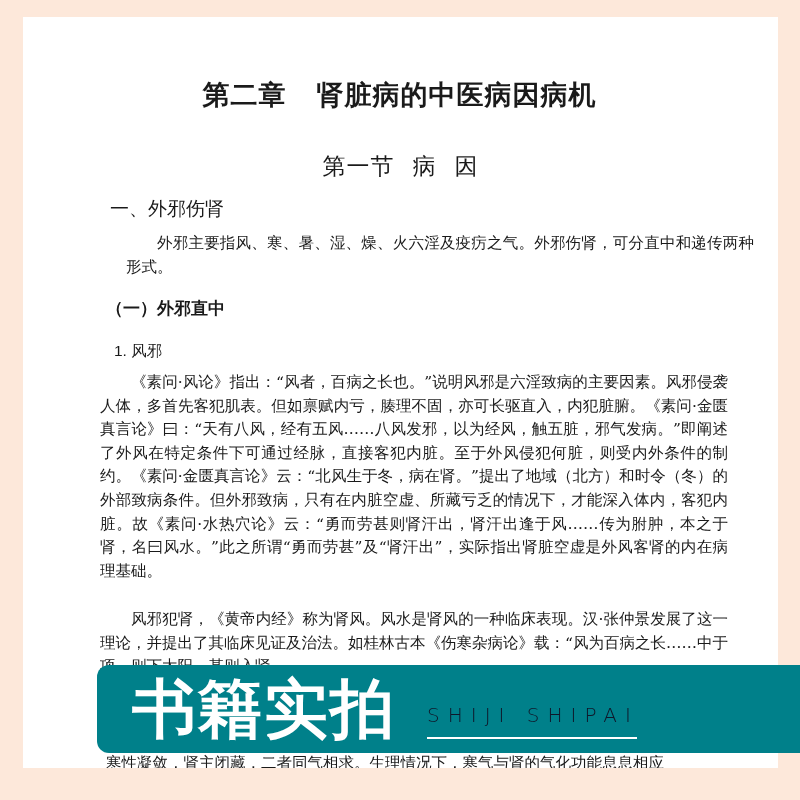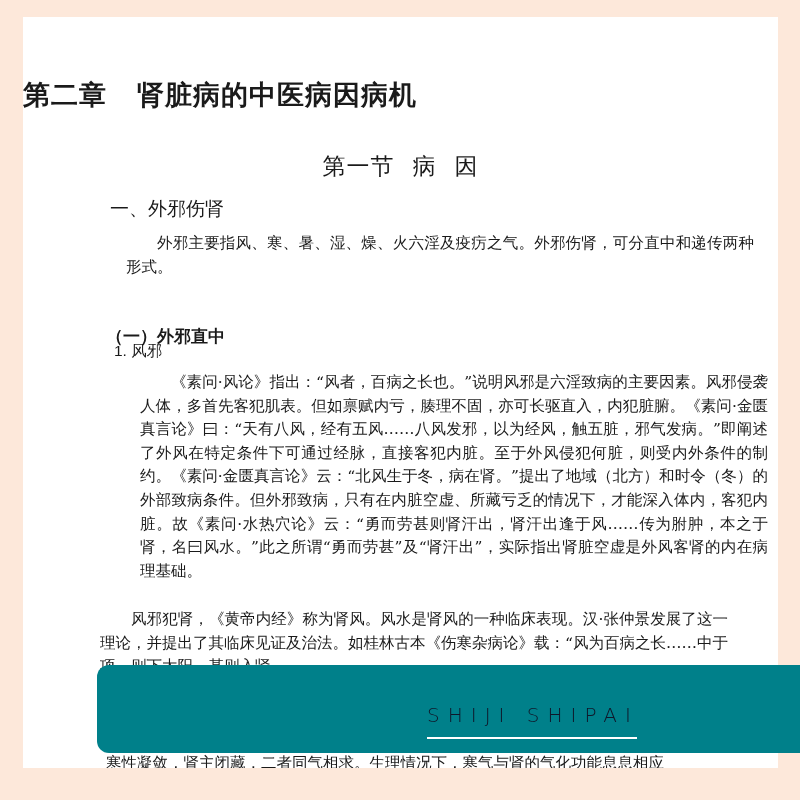--- a/index.html
+++ b/index.html
@@ -7,40 +7,40 @@
     width: 800px; height: 800px; position: relative; overflow: hidden;
     background: #fde8da;
     font-family: "DejaVu Serif", "Liberation Serif", serif;
     color: #1a1a1a;
   }
   .page {
     position: absolute; left: 23px; top: 17px; width: 755px; height: 751px;
     background: #ffffff; overflow: hidden;
   }
   .chapter-title {
-    position: absolute; left: 0; width: 753px; top: 60px; text-align: left;
+    position: absolute; left: 0; width: 753px; top: 60px; text-align: center;
     font-size: 27px; font-weight: bold; letter-spacing: 1px;
   }
   .chapter-title .gap { display: inline-block; width: 30px; }
   .section-title {
     position: absolute; left: 0; width: 755px; top: 134px; text-align: center;
     font-size: 23px; letter-spacing: 1px;
   }
   .section-title .gap { display: inline-block; width: 18px; }
   .h1 {
     position: absolute; left: 87px; top: 179px; font-size: 19px;
     font-family: Liberation Sans, sans-serif;
   }
   .para {
     position: absolute; left: 77px; width: 628px;
     font-size: 15.5px; line-height: 23.6px; text-align: justify;
     text-indent: 31px;
   }
   .h2 {
-    position: absolute; left: 83px; top: 280px; font-size: 17px; font-weight: bold; margin-top: 28px;
+    position: absolute; left: 83px; top: 280px; font-size: 17px; font-weight: bold;
   }
   .h3 {
     position: absolute; left: 91px; top: 324px; font-size: 15.5px;
     font-family: Liberation Sans, sans-serif;
   }
   .banner {
     position: absolute; left: 97px; top: 665px; width: 720px; height: 88px;
     background: #00808a; border-radius: 12px 0 0 12px;
   }
   .banner-title {
@@ -70,25 +70,26 @@
   </div>
 
   <div class="h1">一、外邪伤肾</div>
 
   <div class="para" style="top:215px;margin-left:26px;">外邪主要指风、寒、暑、湿、燥、火六淫及疫疠之气。外邪伤肾，可分直中和递传两种形式。</div>
 
   <div class="h2">（一）外邪直中</div>
 
   <div class="h3">1. 风邪</div>
 
-  <div class="para" style="top:354px;margin-left:40px;">《素问·风论》指出：“风者，百病之长也。”说明风邪是六淫致病的主要因素。风邪侵袭人体，多首先客犯肌表。但如禀赋内亏，腠理不固，亦可长驱直入，内犯脏腑。《素问·金匮真言论》曰：“天有八风，经有五风……八风发邪，以为经风，触五脏，邪气发病。”即阐述了外风在特定条件下可通过经脉，直接客犯内脏。至于外风侵犯何脏，则受内外条件的制约。《素问·金匮真言论》云：“北风生于冬，病在肾。”提出了地域（北方）和时令（冬）的外部致病条件。但外邪致病，只有在内脏空虚、所藏亏乏的情况下，才能深入体内，客犯内脏。故《素问·水热穴论》云：“勇而劳甚则肾汗出，肾汗出逢于风……传为胕肿，本之于肾，名曰风水。”此之所谓“勇而劳甚”及“肾汗出”，实际指出肾脏空虚是外风客肾的内在病理基础。</div>
+  <div class="para" style="top:354px;">《素问·风论》指出：“风者，百病之长也。”说明风邪是六淫致病的主要因素。风邪侵袭人体，多首先客犯肌表。但如禀赋内亏，腠理不固，亦可长驱直入，内犯脏腑。《素问·金匮真言论》曰：“天有八风，经有五风……八风发邪，以为经风，触五脏，邪气发病。”即阐述了外风在特定条件下可通过经脉，直接客犯内脏。至于外风侵犯何脏，则受内外条件的制约。《素问·金匮真言论》云：“北风生于冬，病在肾。”提出了地域（北方）和时令（冬）的外部致病条件。但外邪致病，只有在内脏空虚、所藏亏乏的情况下，才能深入体内，客犯内脏。故《素问·水热穴论》云：“勇而劳甚则肾汗出，肾汗出逢于风……传为胕肿，本之于肾，名曰风水。”此之所谓“勇而劳甚”及“肾汗出”，实际指出肾脏空虚是外风客肾的内在病理基础。</div>
 
   <div class="para" style="top:591px; height:70px; overflow:hidden;">风邪犯肾，《黄帝内经》称为肾风。风水是肾风的一种临床表现。汉·张仲景发展了这一理论，并提出了其临床见证及治法。如桂林古本《伤寒杂病论》载：“风为百病之长……中于项，则下太阳，甚则入肾……</div>
 
   <div class="para" style="top:661px; text-indent:0;">骨痿……</div>
 
   <div class="para" style="top:735px; left:83px; text-indent:0; white-space:nowrap; overflow:hidden; width:620px;">寒性凝敛，肾主闭藏，二者同气相求。生理情况下，寒气与肾的气化功能息息相应</div>
 </div>
 
 <div class="banner">
+  <div class="banner-title">书籍实拍</div>
   <div class="banner-sub">SHIJI SHIPAI</div>
   <div class="banner-line"></div>
 </div>
 
 </body></html>

